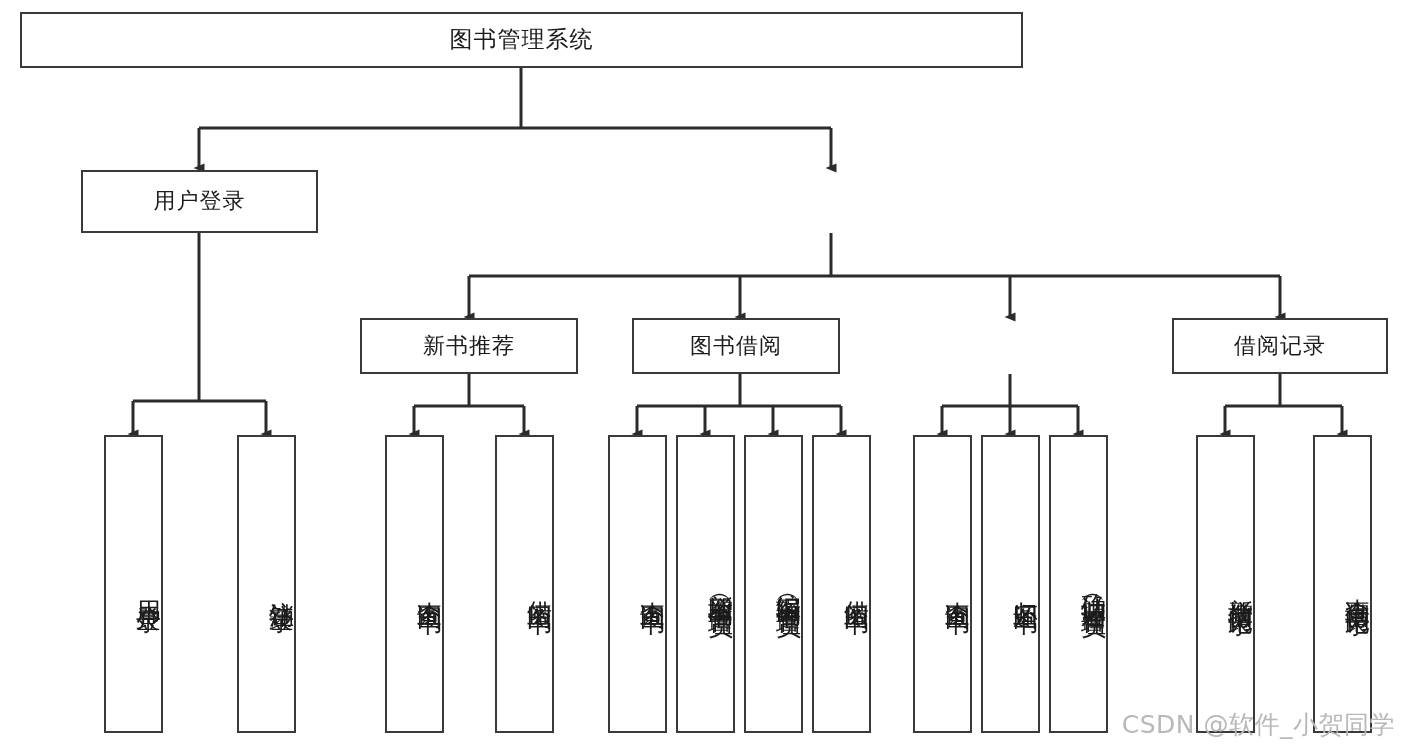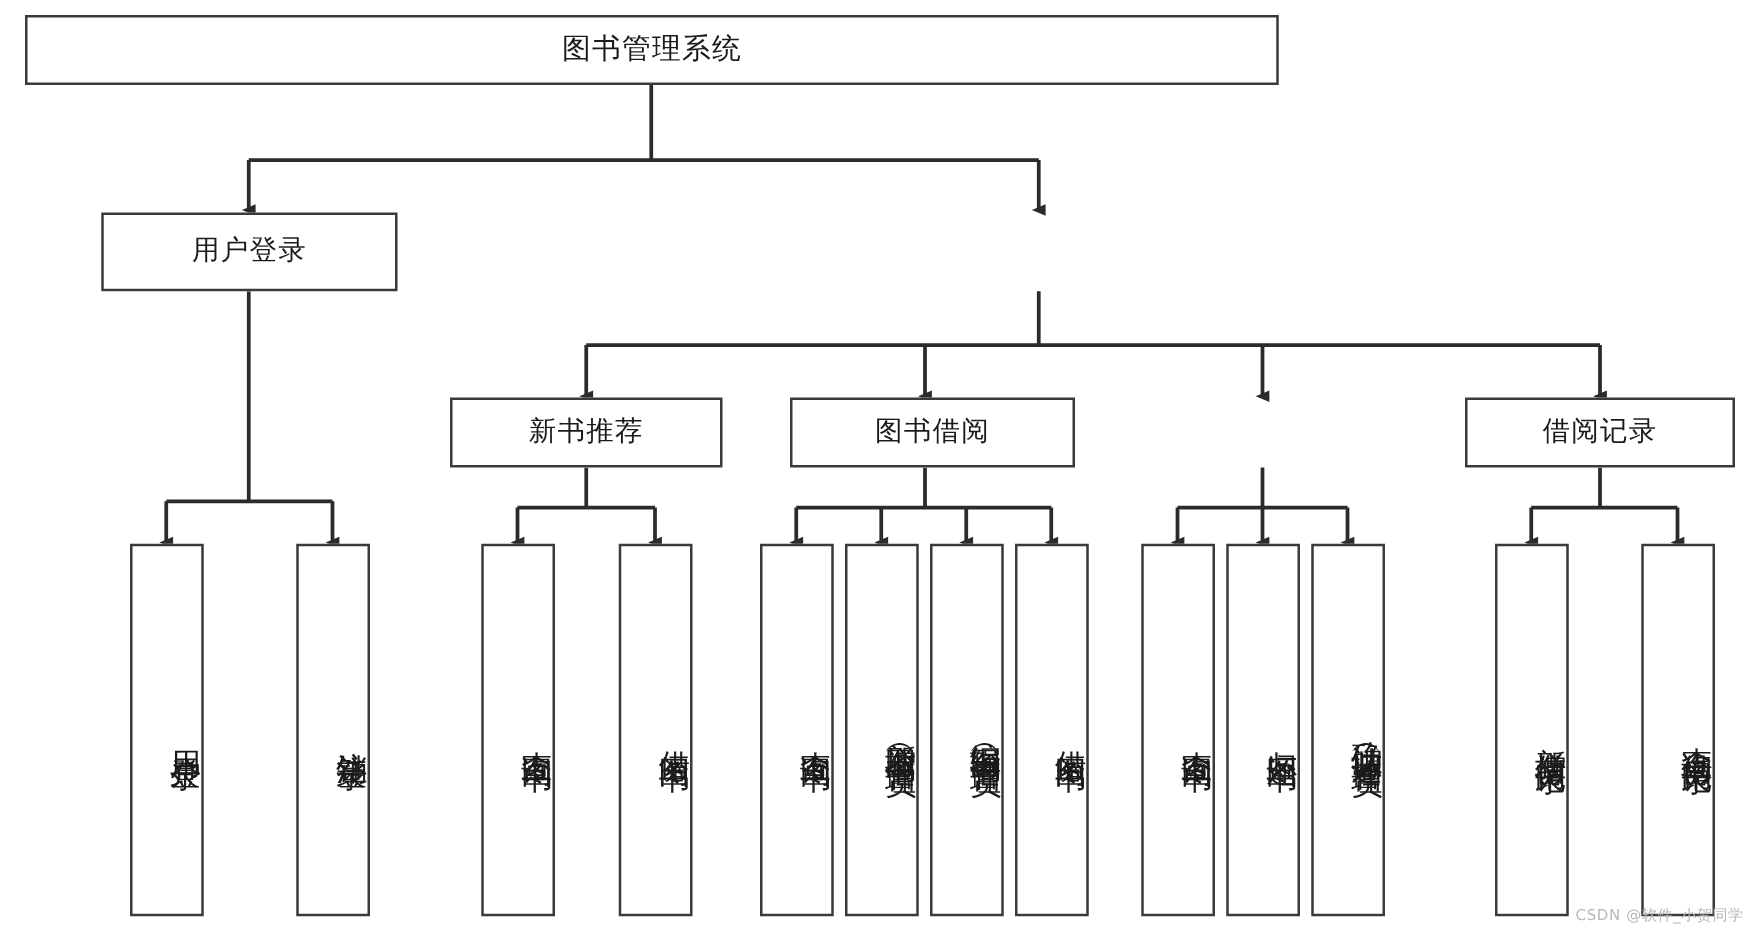--- a/index.html
+++ b/index.html
@@ -46,21 +46,21 @@
   }
   .vlabel-wrap{
     writing-mode:vertical-rl;
     text-orientation:upright;
     display:block;
   }
   .watermark{
     position:absolute;
     right:10px;
     bottom:6px;
-    font-size:12px;
+    font-size:25px;
     color:#b8b8b8;
     letter-spacing:0.5px;
     white-space:nowrap;
     font-family:"DejaVu Sans","Liberation Sans",sans-serif;
   }
 </style>
 </head>
 <body>
 
 <div id="stage">
@@ -119,21 +119,21 @@
     <span>图书管理系统</span>
   </div>
 
   <div class="node h" style="left:81px;top:170px;width:237px;height:63px;">
     <span>用户登录</span>
   </div>
 
   <div class="node h" style="left:360px;top:318px;width:218px;height:56px;">
     <span>新书推荐</span>
   </div>
-  <div class="node h" style="left:632px;top:318px;width:228px;height:56px;">
+  <div class="node h" style="left:632px;top:318px;width:208px;height:56px;">
     <span>图书借阅</span>
   </div>
   <div class="node h" style="left:1172px;top:318px;width:216px;height:56px;justify-content:center;">
     <span>借阅记录</span>
   </div>
 
   <div class="node v" style="left:104px;top:435px;width:59px;height:298px;">
     <span class="vlabel-wrap">用户登录</span>
   </div>
   <div class="node v" style="left:237px;top:435px;width:59px;height:298px;">

